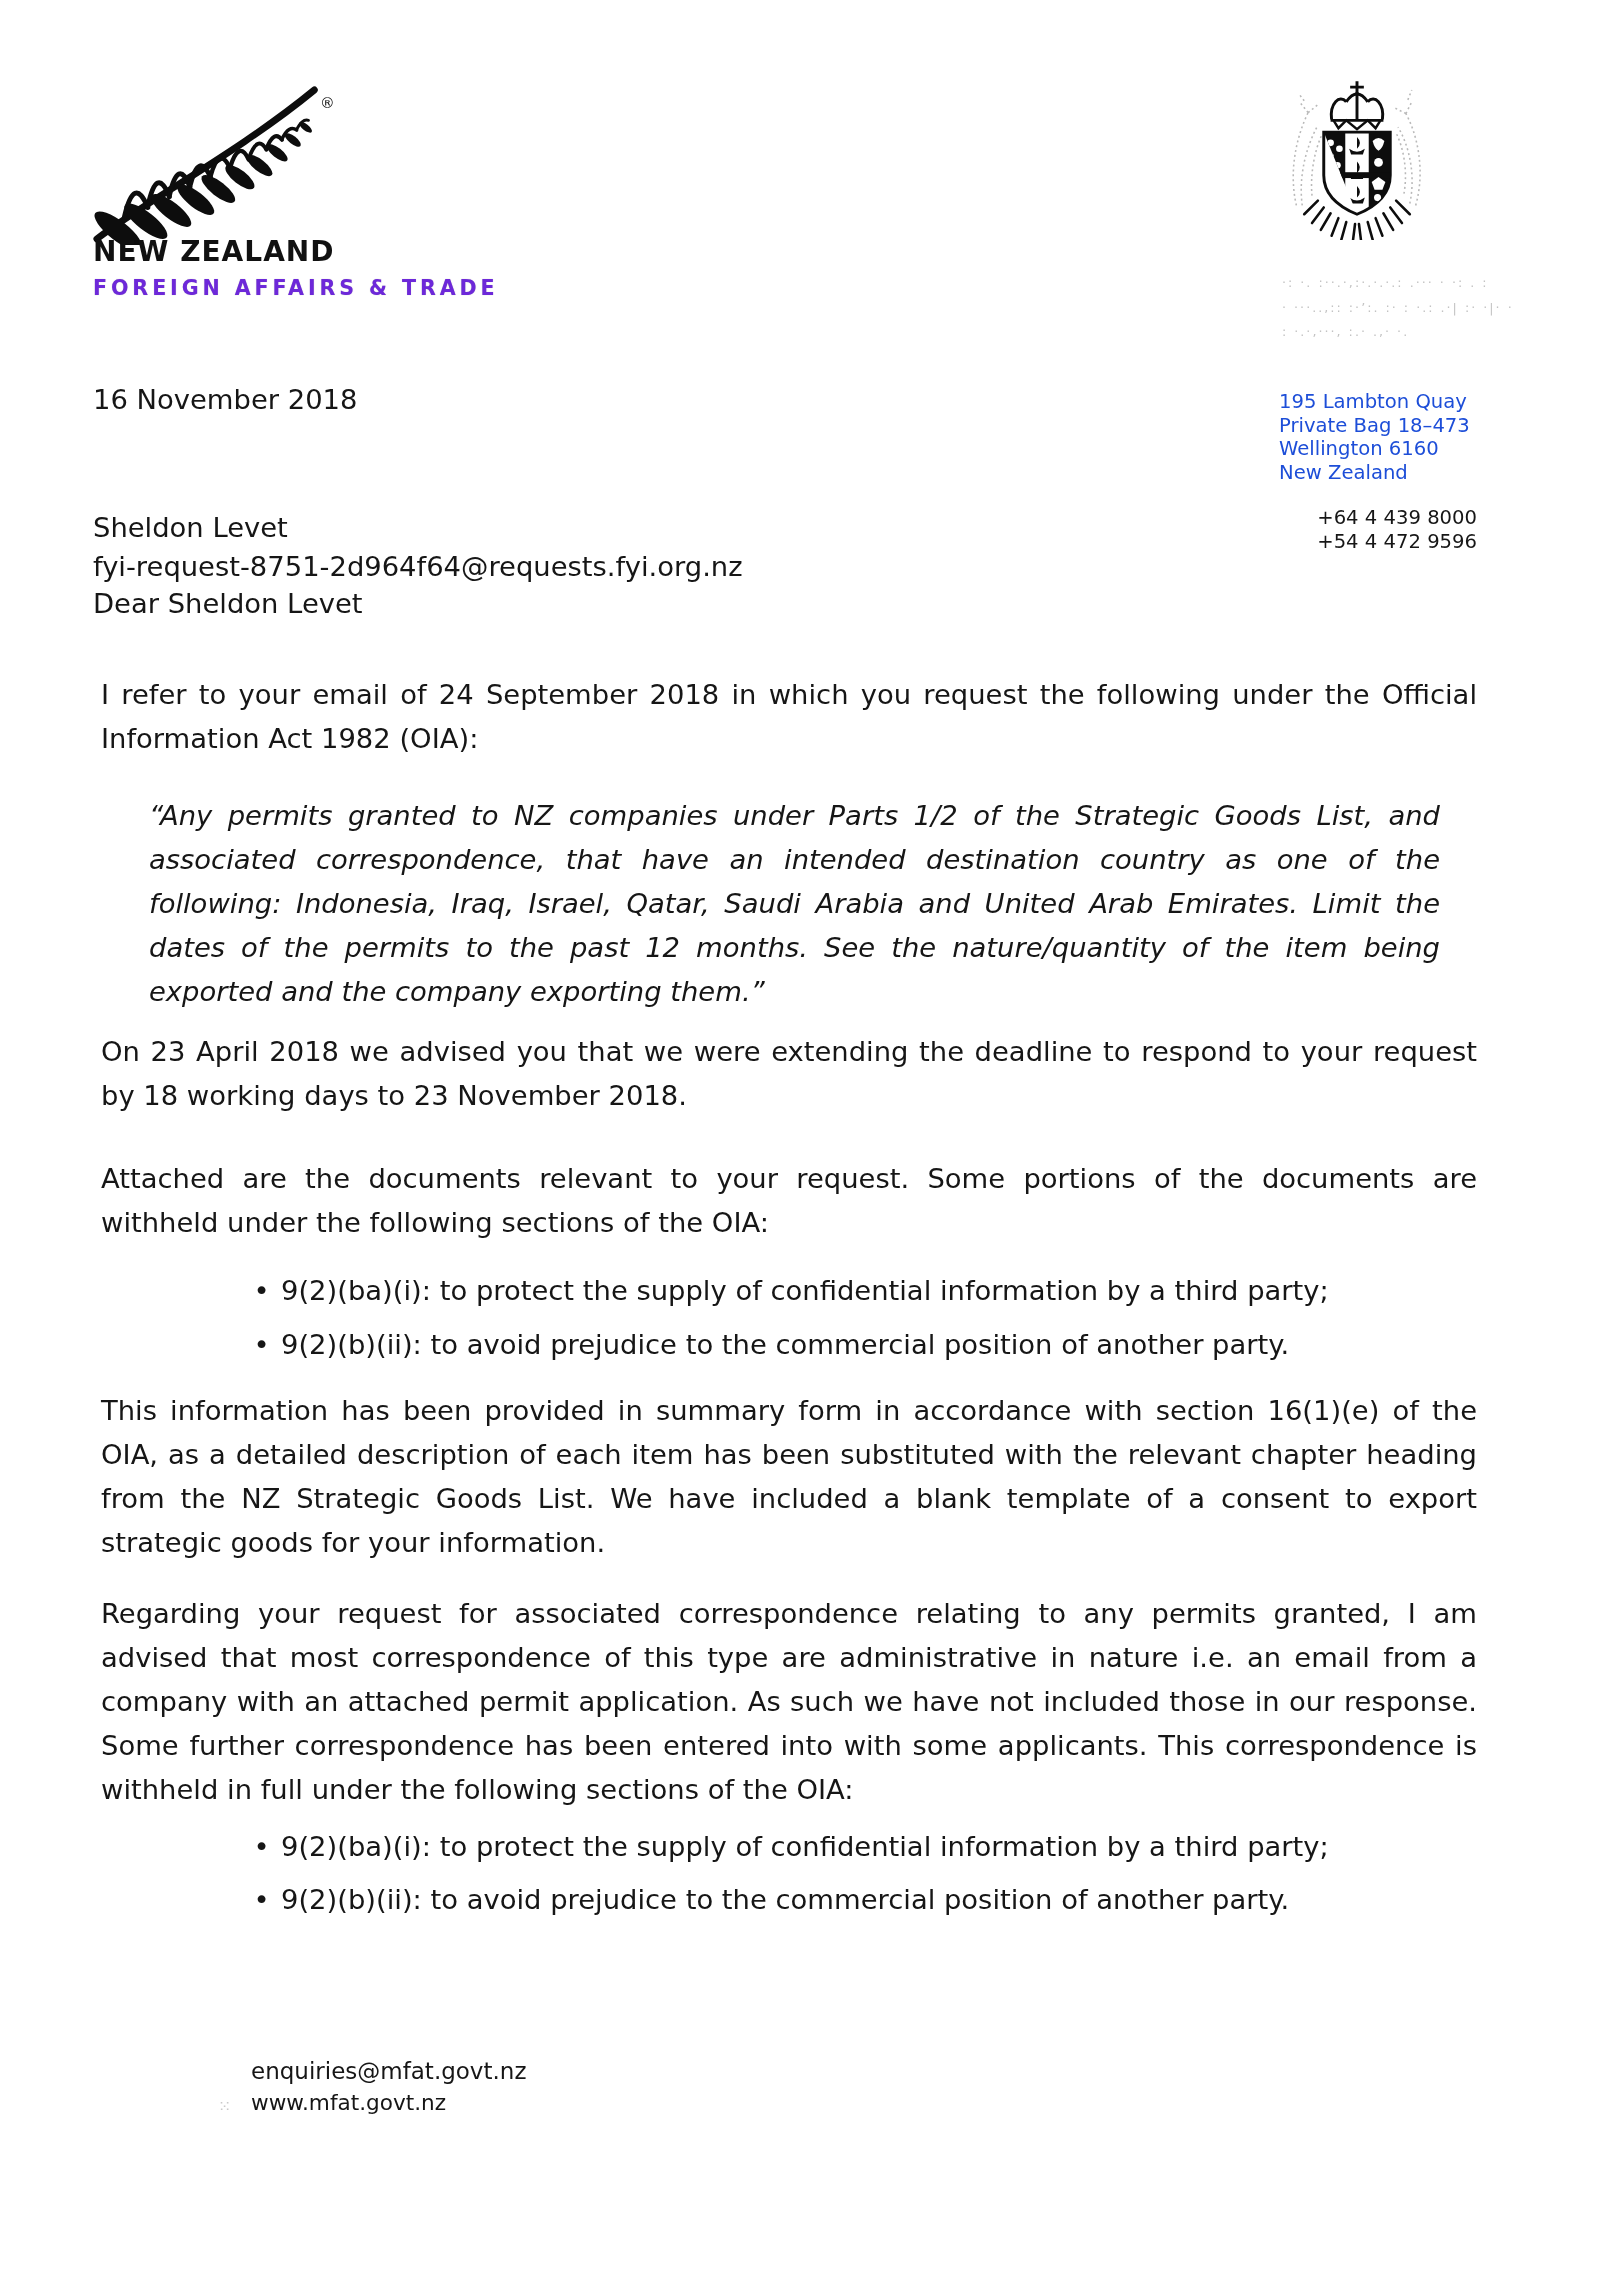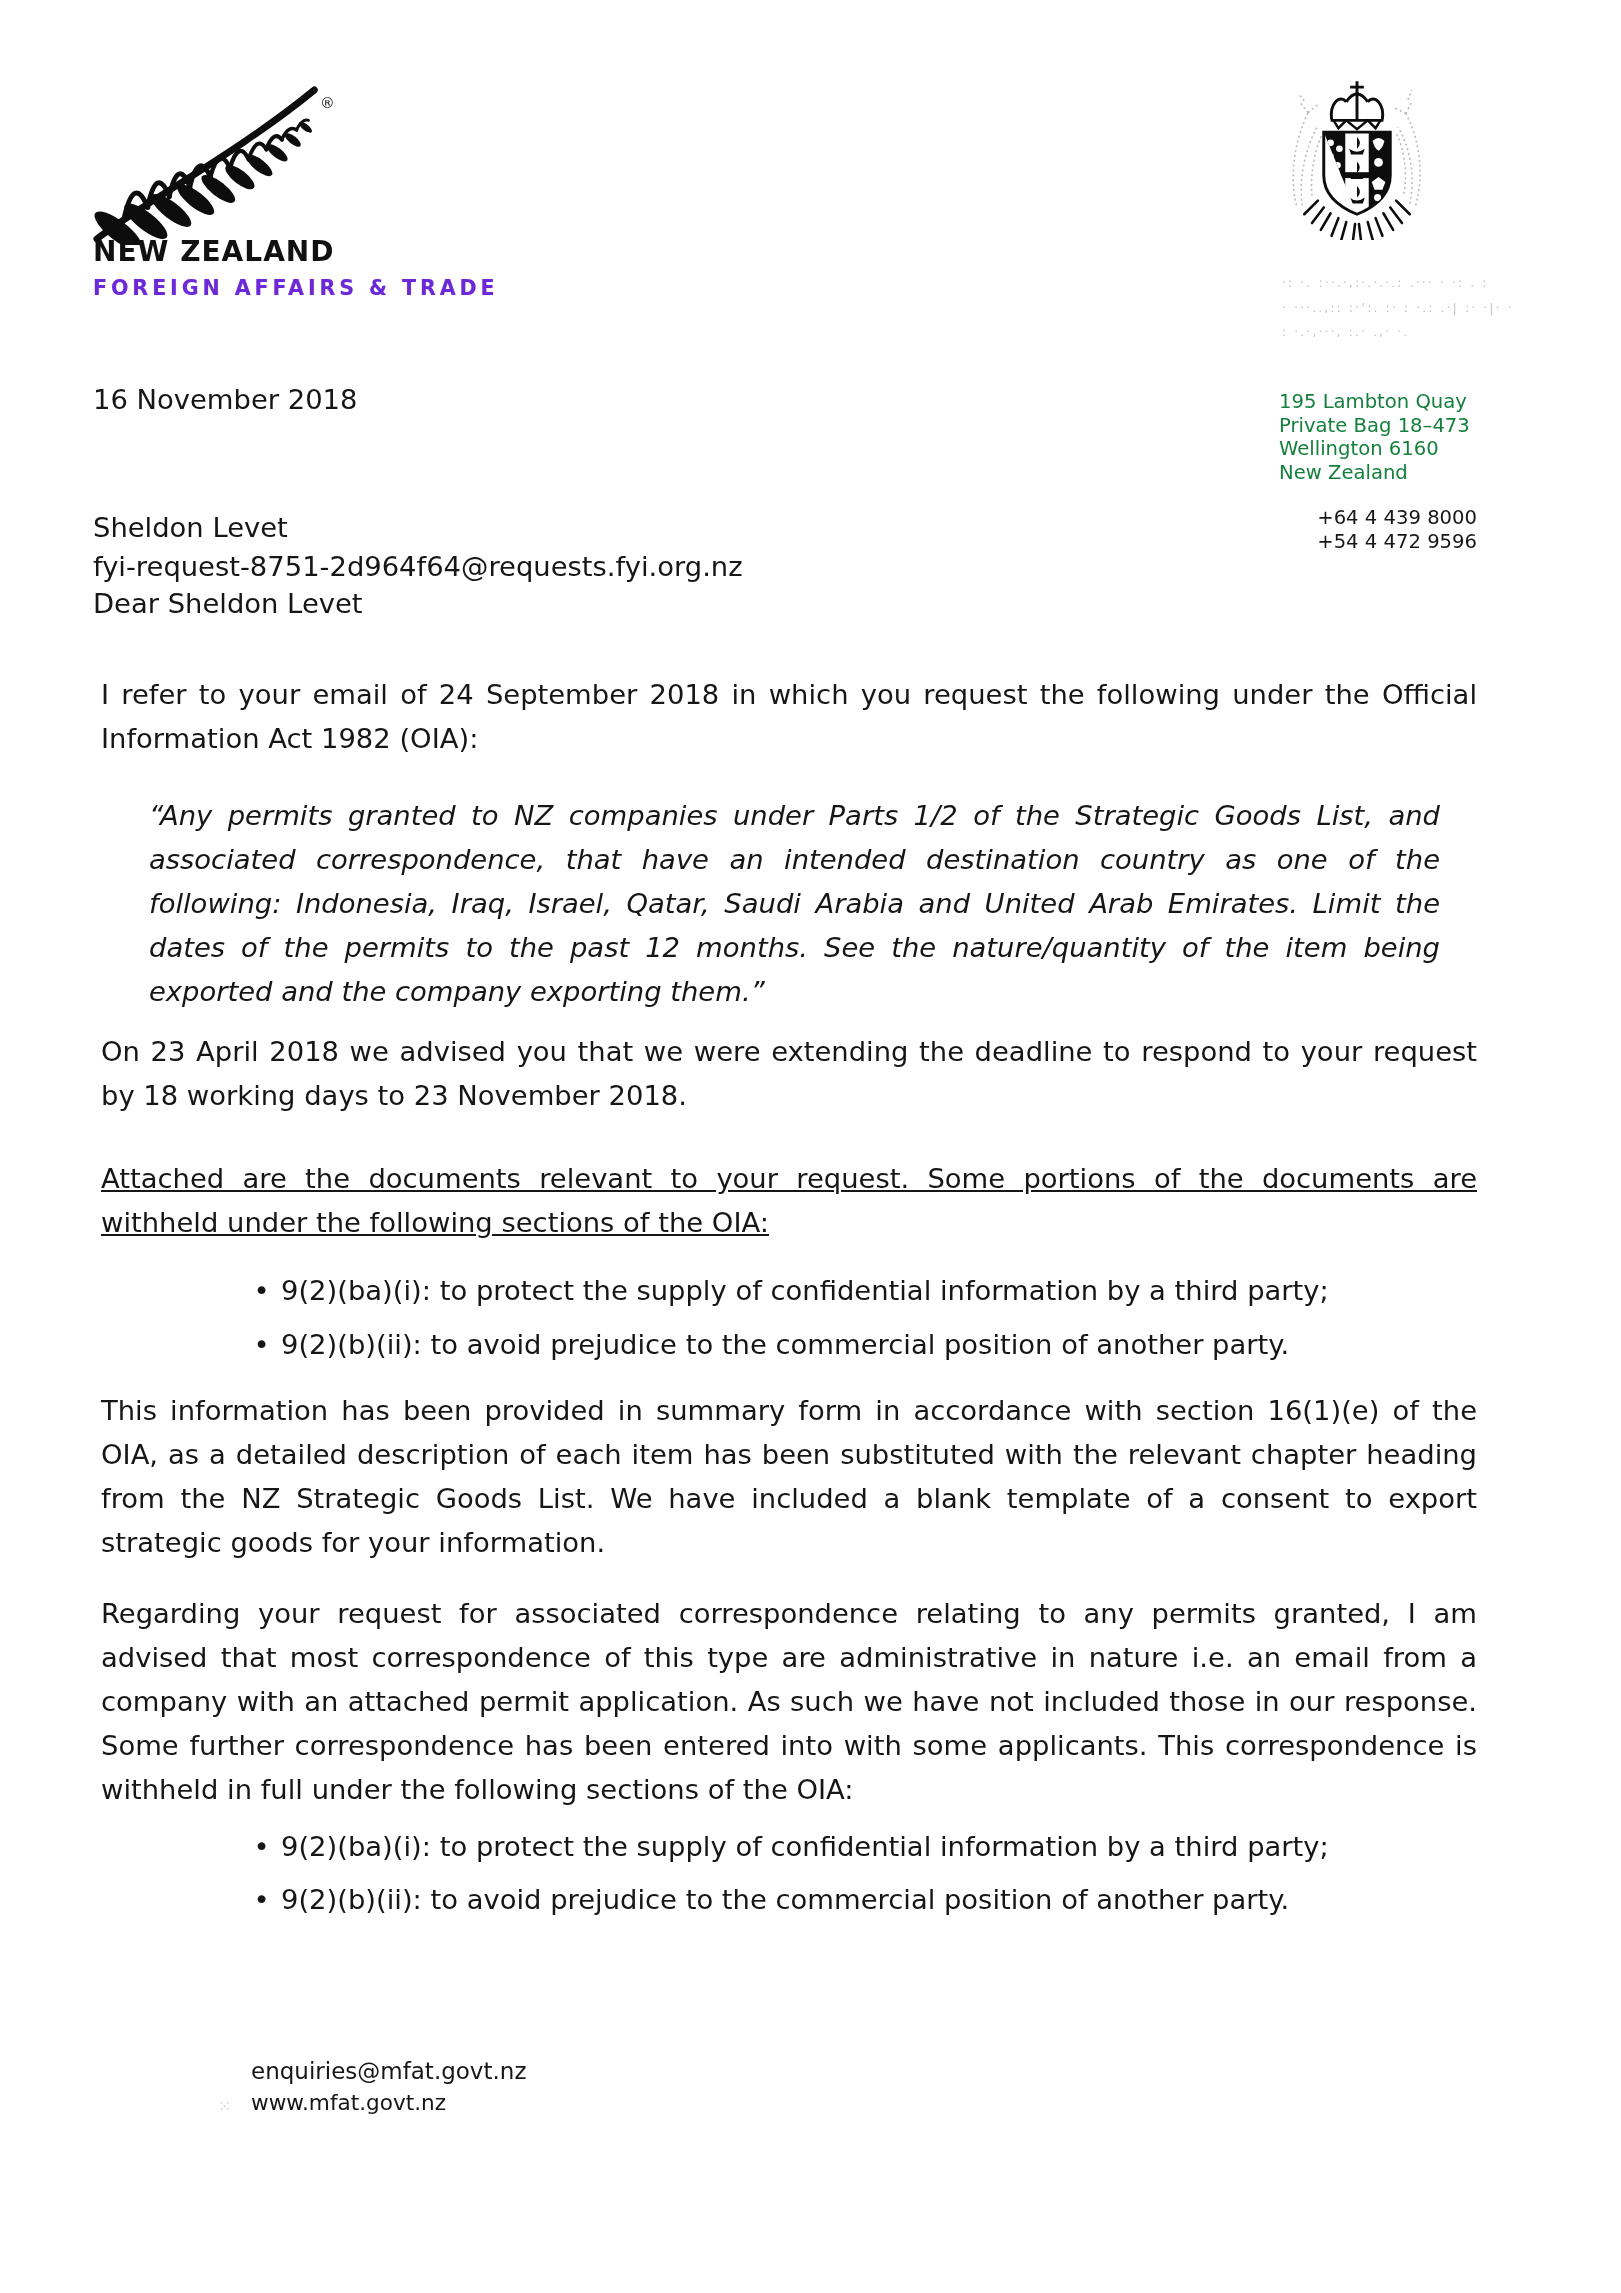--- a/index.html
+++ b/index.html
@@ -29,21 +29,21 @@
   .crest { position: absolute; left: 1269px; top: 78px; width: 176px; height: 162px; }
   .crest-caption { position: absolute; left: 1282px; top: 271px; width: 225px; }
   .crest-caption div {
     font-size: 12.7px; line-height: 24.5px; color: #c3c3c3; letter-spacing: 2px;
     white-space: nowrap;
   }
 
   
   .date-line { position: absolute; left: 93px; top: 384px; font-size: 27.4px; text-align: right; }
   .addr-block { position: absolute; left: 1279px; top: 390px; width: 198px; }
-  .addr-block .addr-line { font-size: 19.6px; line-height: 23.5px; color: #15803d; }
+  .addr-block .addr-line { font-size: 19.6px; line-height: 23.5px; color: #1d4ed8; }
   .phone-block { margin-top: 21.6px; text-align: right; }
   .phone-block .phone-line { font-size: 19.6px; line-height: 24.5px; }
 
   .recipient { position: absolute; left: 93px; top: 488px; }
   .recipient-name { font-size: 27.4px; line-height: 39px; margin-top: 20px; }
   .recipient-email { font-size: 27.4px; line-height: 39px; }
 
   .salutation { position: absolute; left: 93px; top: 588px; font-size: 27.4px; }
 
   
@@ -52,21 +52,21 @@
     font-size: 27.4px; line-height: 44px;
   }
   .content p { margin: 8px; text-align: justify; }
   .para-1 { margin-bottom: 33px !important; }
   .quote  {
     font-style: italic;
     margin: 0 45px 15.7px 56px !important;
     text-align: justify;
   }
   .para-2 { margin-bottom: 39px !important; }
-  .para-3 { margin-bottom: 24.5px !important; text-decoration: underline; }
+  .para-3 { margin-bottom: 24.5px !important; }
   .para-4 { margin-bottom: 26.5px !important; }
   .para-5 { margin-bottom: 12.7px !important; }
   ul.oia-list { margin: 0 0 22.5px 0; padding: 0 0 0 188px; list-style: none; }
   ul.oia-list li { position: relative; line-height: 44px; margin-bottom: 9.8px; }
   ul.oia-list li::before {
     content: "\2022"; position: absolute; left: -27.4px; top: 0; font-size: 27.4px;
   }
 
   
   .footer { position: absolute; left: 251px; top: 2056px; }

